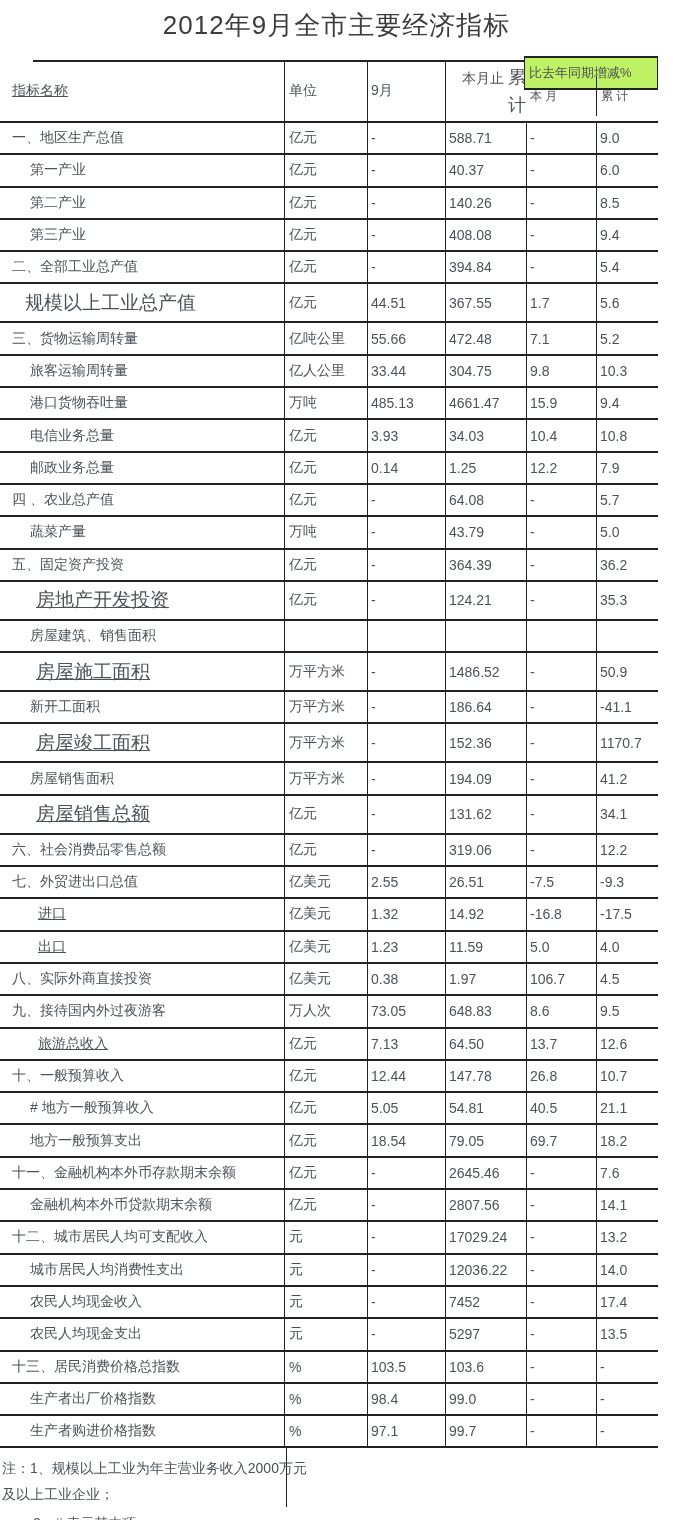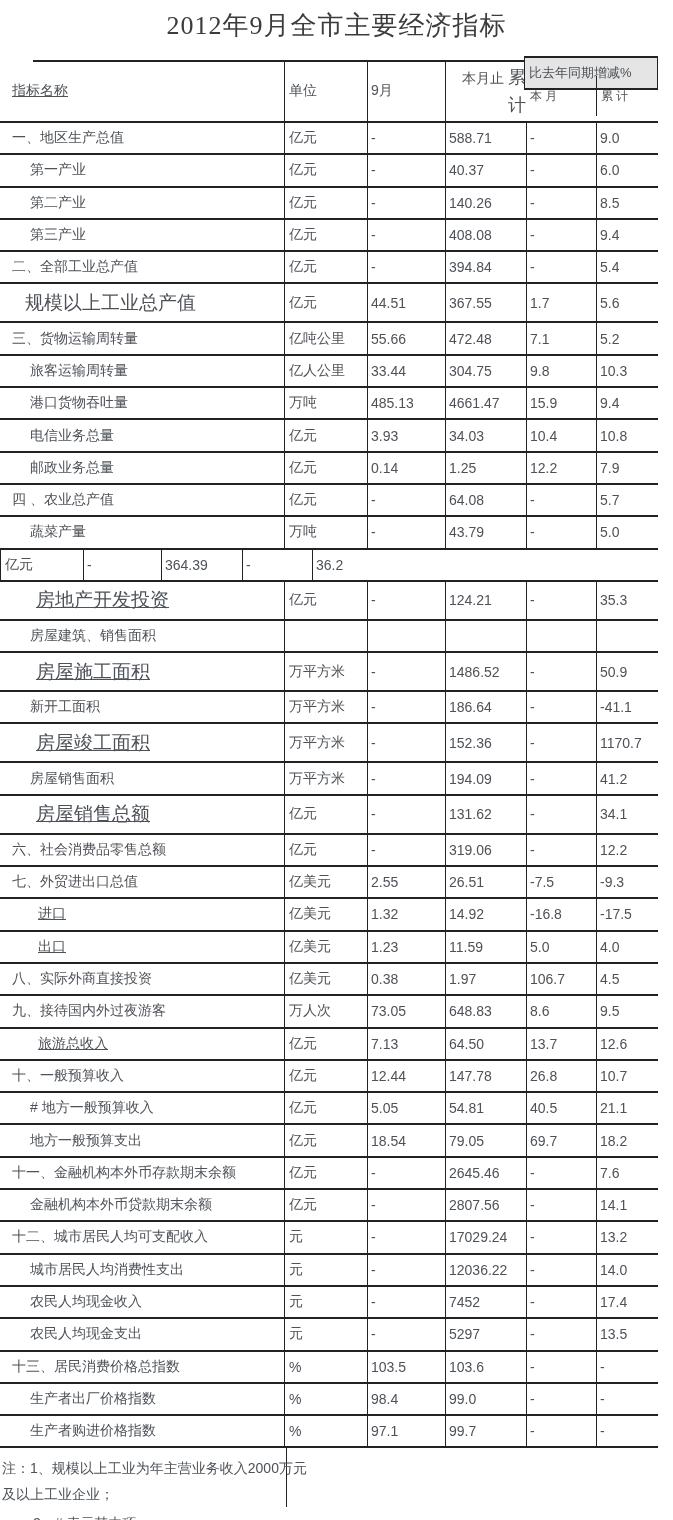--- a/index.html
+++ b/index.html
@@ -8,21 +8,21 @@
     --title:#3c3c3c;
   }
   html,body{margin:0;padding:0;}
   body{
     width:673px;height:1520px;background:#ffffff;
     font-family:"Liberation Sans","DejaVu Sans",sans-serif;
     color:var(--text);
     overflow:hidden;
   }
   .page-title{
-    font-family:Liberation Serif, serif;
+    font-family:Liberation Sans, sans-serif;
     font-size:26px;font-weight:400;letter-spacing:1px;
     text-align:center;margin:8px 0 0 0;color:var(--title);
   }
   .tbl{position:relative;width:658px;margin-top:17px;}
   .top-line{position:absolute;left:33px;right:0;top:0;height:2px;background:var(--border);}
   
   .c1{width:284px;}
   .c2{width:83px;}
   .c3{width:78px;}
   .c4{width:81px;text-align:right;}
@@ -35,21 +35,21 @@
   .hdr{position:relative;display:flex;height:61px;border-bottom:2px solid var(--border);font-size:14px;}
   .hdr .c1{padding-left:12px;text-decoration:underline;}
   .hdr-cum{display:block;padding:5px 0 0 3px;}
   .hdr-cum .ln1{line-height:25px;}
   .hdr-cum .ln2{line-height:28px;}
   .hbig{font-size:18px;}
   .yoy-box{
     position:absolute;left:524px;top:-4px;width:134px;height:34px;
     box-sizing:border-box;border:1px solid var(--border);
     border-top-width:2px;border-bottom-width:2px;
-    background:#e5e5e5;display:flex;align-items:center;padding-left:4px;font-size:13px;
+    background:#bef264;display:flex;align-items:center;padding-left:4px;font-size:13px;
   }
   .yoy-m,.yoy-c{
     position:absolute;top:16px;height:40px;box-sizing:border-box;
     display:flex;align-items:center;padding-left:4px;font-size:12px;
   }
   .yoy-m{left:526px;width:70px;}
   .yoy-c{left:596px;width:62px;border-left:1px solid var(--border);}
   
   .row{display:flex;height:30.3px;border-bottom:2px solid var(--border);font-size:14px;}
   .row .c1{padding-left:12px;}
@@ -187,20 +187,21 @@
       </div>
       <div class="row lv1">
         <div class="cell c1">蔬菜产量</div>
         <div class="cell c2">万吨</div>
         <div class="cell c3">-</div>
         <div class="cell c4">43.79</div>
         <div class="cell c5">-</div>
         <div class="cell c6">5.0</div>
       </div>
       <div class="row lv0">
+        <div class="cell c1">五、固定资产投资</div>
         <div class="cell c2">亿元</div>
         <div class="cell c3">-</div>
         <div class="cell c4">364.39</div>
         <div class="cell c5">-</div>
         <div class="cell c6">36.2</div>
       </div>
       <div class="row lv2 big">
         <div class="cell c1">房地产开发投资</div>
         <div class="cell c2">亿元</div>
         <div class="cell c3">-</div>

